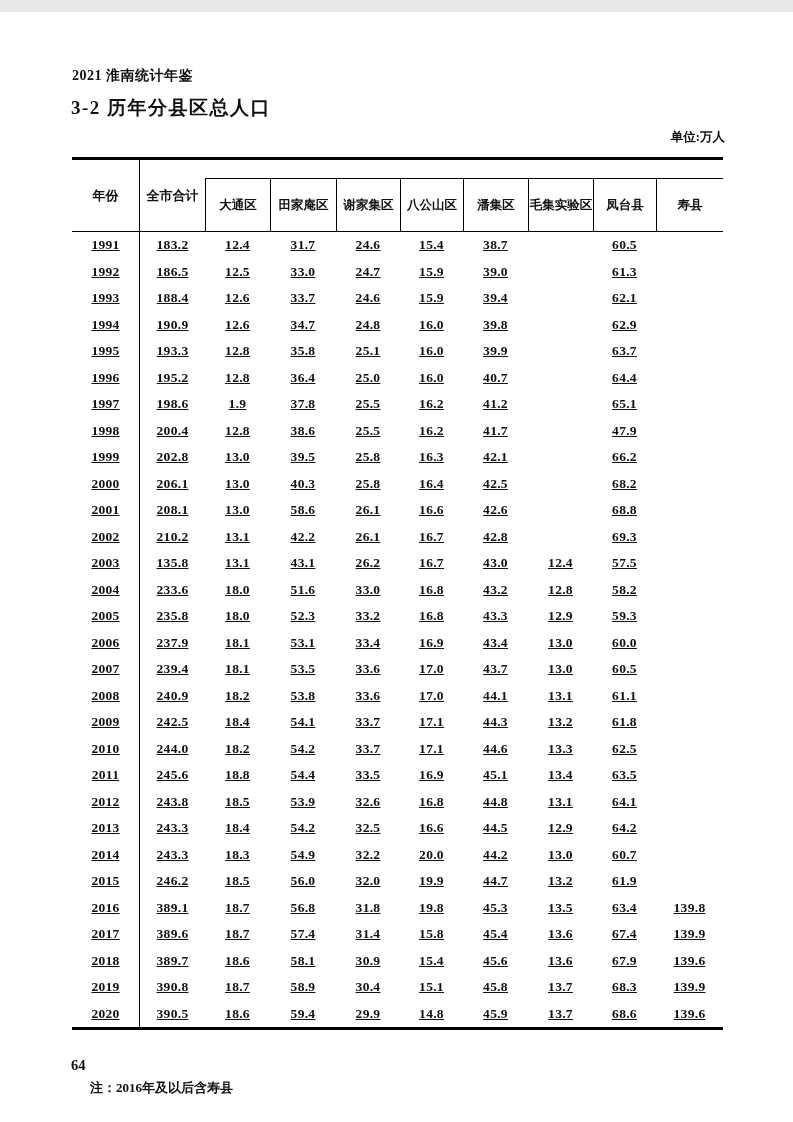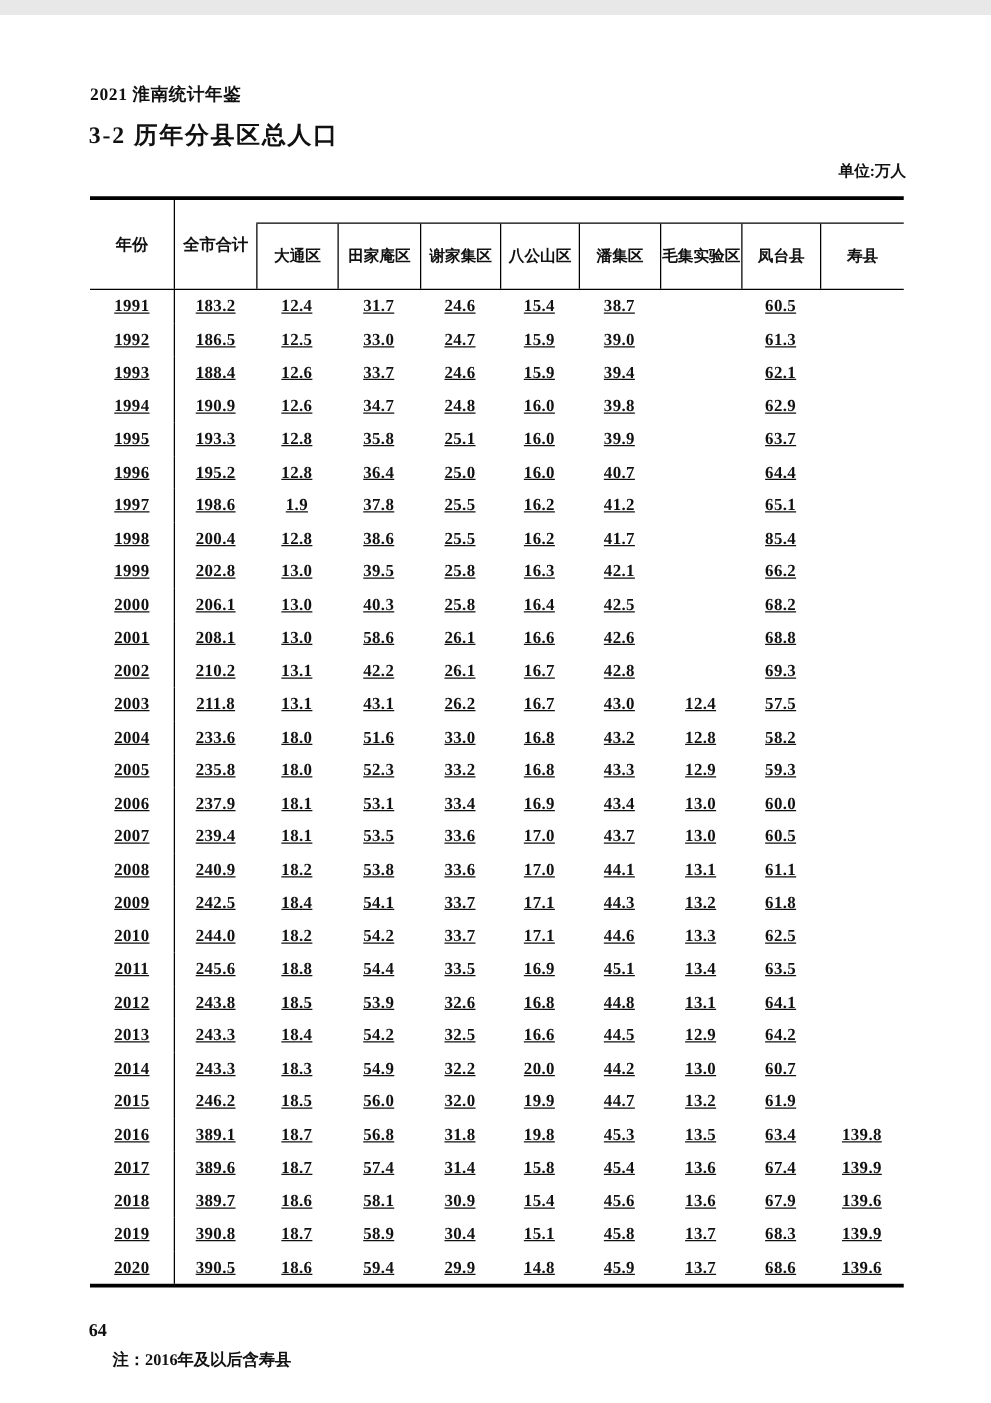--- a/index.html
+++ b/index.html
@@ -150,21 +150,21 @@
         </div>
         <div class="tr">
           <div class="td td-year">1998</div>
           <div class="td">200.4</div>
           <div class="td">12.8</div>
           <div class="td">38.6</div>
           <div class="td">25.5</div>
           <div class="td">16.2</div>
           <div class="td">41.7</div>
           <div class="td"></div>
-          <div class="td">85.4</div>
+          <div class="td">47.9</div>
           <div class="td"></div>
         </div>
         <div class="tr">
           <div class="td td-year">1999</div>
           <div class="td">202.8</div>
           <div class="td">13.0</div>
           <div class="td">39.5</div>
           <div class="td">25.8</div>
           <div class="td">16.3</div>
           <div class="td">42.1</div>
@@ -203,21 +203,21 @@
           <div class="td">42.2</div>
           <div class="td">26.1</div>
           <div class="td">16.7</div>
           <div class="td">42.8</div>
           <div class="td"></div>
           <div class="td">69.3</div>
           <div class="td"></div>
         </div>
         <div class="tr">
           <div class="td td-year">2003</div>
-          <div class="td">211.8</div>
+          <div class="td">135.8</div>
           <div class="td">13.1</div>
           <div class="td">43.1</div>
           <div class="td">26.2</div>
           <div class="td">16.7</div>
           <div class="td">43.0</div>
           <div class="td">12.4</div>
           <div class="td">57.5</div>
           <div class="td"></div>
         </div>
         <div class="tr">

